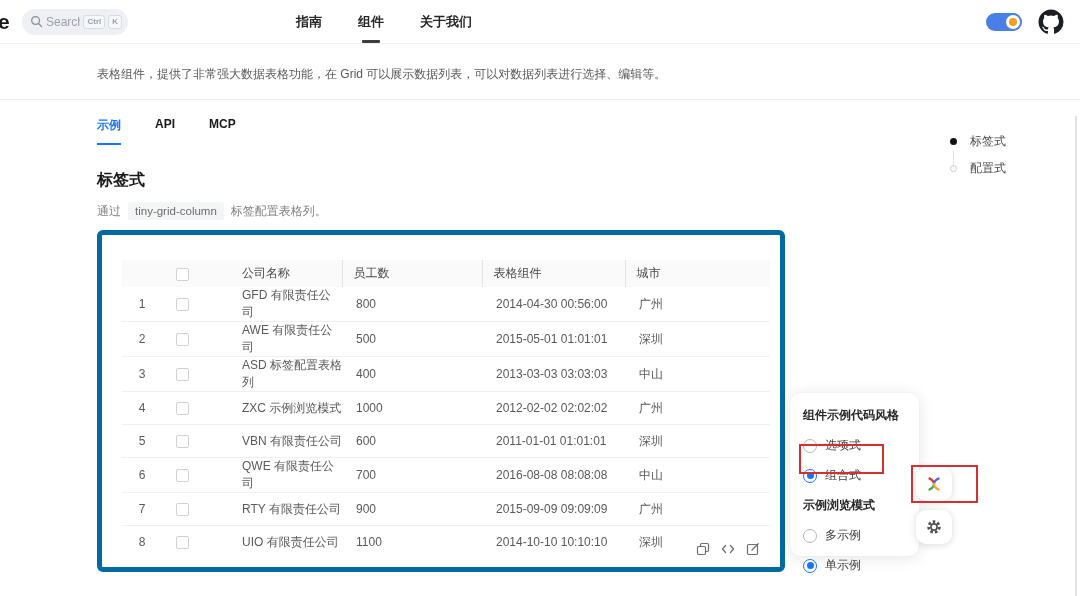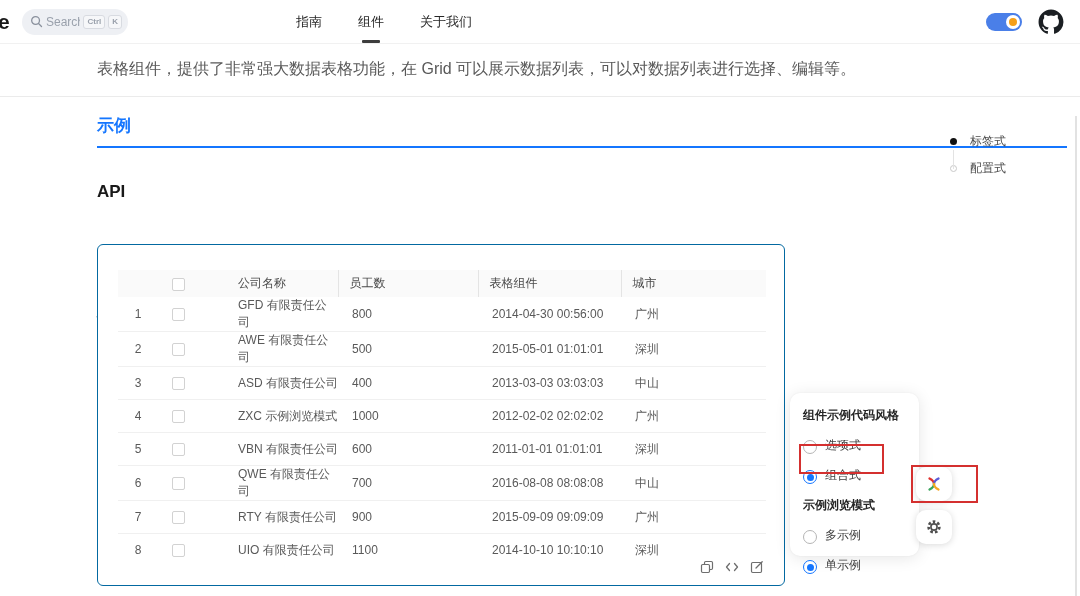--- a/index.html
+++ b/index.html
@@ -10,61 +10,61 @@
     font-family:"Liberation Sans","DejaVu Sans",sans-serif;
   }
   
   .navbar { height:44px; display:flex; align-items:center; border-bottom:1px solid #f1f1f1; position:relative; background:#fff; }
   .logo { font-weight:800; font-size:21px; line-height:44px; margin-left:-2px; width:16px; letter-spacing:-1px; }
   .search-pill { margin-left:8px; width:106px; height:26px; background:#eef0f4; border-radius:14px; display:flex; align-items:center; padding:0 6px 0 8px; gap:3px; }
   .search-pill svg { flex:none; }
   .search-input { border:none; background:transparent; width:42px; min-width:0; font-size:12px; color:#8a919d; outline:none; padding:0; font-family:inherit; }
   .search-input::placeholder { color:#9aa1ac; }
   .kbd { font-size:8px; line-height:1; color:#9aa1ac; border:1px solid #d8dbe1; background:#f6f7f9; border-radius:3px; padding:2px 3px; font-weight:700; }
-  .nav-links { display:flex; gap:36px; margin-left:168px; font-size:13px; font-weight:400; height:44px; }
+  .nav-links { display:flex; gap:36px; margin-left:168px; font-size:13px; font-weight:700; height:44px; }
   .nav-link { position:relative; line-height:44px; cursor:pointer; color:#262626; display:flex; align-items:center; gap:5px; }
   .nav-link.active::after { content:""; position:absolute; bottom:1px; left:50%; transform:translateX(-50%); width:18px; height:3px; background:#3d3d3d; border-radius:1px; }
   .nav-right { margin-left:auto; display:flex; align-items:center; gap:16px; margin-right:16px; }
   .toggle { width:36px; height:18px; border-radius:10px; background:#4a7fe8; position:relative; cursor:pointer; }
   .toggle-knob { position:absolute; right:2px; top:2px; width:14px; height:14px; border-radius:50%; background:#fff; display:flex; align-items:center; justify-content:center; }
   .toggle-knob::after { content:""; width:8px; height:8px; border-radius:50%; background:#f59f18; }
   
   .page-header { padding:13px 0 16px 97px; border-bottom:1px solid #ebebeb; }
   .page-title { font-size:20px; font-weight:700; }
-  .page-desc { margin-top:2px; font-size:16px; color:#595959; }
-  
-  .tabs { display:flex; gap:34px; margin:17px 13px 0 97px; font-size:17px; font-weight:700;flex-direction:column; }
+  .page-desc { margin-top:9px; font-size:12px; color:#595959; }
+  
+  .tabs { display:flex; gap:34px; margin:17px 13px 0 97px; font-size:12px; font-weight:700; }
   .tab { padding-bottom:9px; cursor:pointer; color:#191919; border-bottom:2px solid transparent; }
   .tab.active { color:#1476ff; border-bottom-color:#1476ff; }
   .section-title { margin:25px 0 0 97px; font-size:16px; font-weight:700; }
   .section-desc { margin:11px 0 0 97px; font-size:12px; color:#808080; display:flex; align-items:center; gap:7px; }
   .code-chip { background:#f4f5f7; color:#6d6d6d; border-radius:3px; padding:3px 7px; font-size:11.5px; }
   
-  .demo-card { position:absolute; left:97px; top:244px; width:688px; height:342px; background:#fff; border:1px solid #0369a1; border-radius:6px; }
+  .demo-card { position:absolute; left:97px; top:230px; width:688px; height:342px; background:#fff; border:5px solid #0369a1; border-radius:6px; }
   .demo-table { position:absolute; left:20px; top:25px; width:648px; border-collapse:collapse; font-size:12px; color:#595959; table-layout:fixed; }
   .demo-table th { background:#fafafa; height:27px; font-weight:400; color:#4a4a4a; text-align:left; padding:0 0 0 14px; }
   .demo-table th.sep { border-left:1px solid #e4e4e4;padding-left:11px; }
   .demo-table td { height:33px; padding:0 0 0 14px; }
   .demo-table tbody tr:not(:last-child) td { border-bottom:1px solid #f0f0f0; }
   .demo-table .seq { text-align:center; padding:0; }
   .checkbox { display:inline-block; width:13px; height:13px; border:1px solid #d2d2d2; border-radius:2px; background:#fff; vertical-align:middle; cursor:pointer; }
   .card-actions { position:absolute; right:20px; bottom:11px; display:flex; gap:11px; }
   .card-actions .act { cursor:pointer; display:flex; align-items:center; }
   
   .anchors { position:absolute; left:950px; top:135px; font-size:12px; color:#4d4d4d; }
   .anchor-row { display:flex; align-items:center; gap:13px; height:13px; margin-bottom:14px; cursor:pointer; }
   .dot { width:7px; height:7px; border-radius:50%; flex:none; }
   .dot.filled { background:#111; }
   .dot.hollow { background:#fff; border:1px solid #c9c9c9; }
   .anchor-line { position:absolute; left:3px; top:15px; width:1px; height:19px; background:#e3e3e3; }
   .scroll-line { position:absolute; left:1075px; top:116px; width:2px; height:480px; background:#e2e2e2; }
   
   .settings-panel { position:absolute; left:790px; top:393px; width:129px; height:163px; background:#fff; border-radius:10px; box-shadow:0 2px 16px rgba(0,0,0,.10), 0 0 2px rgba(0,0,0,.06); padding:14px 0 0 13px; z-index:4; }
   .sp-title { font-size:12px; font-weight:700; color:#262626; margin-bottom:13px; }
-  .sp-option { display:flex; align-items:flex-end; gap:8px; font-size:12px; color:#404040; margin-bottom:13px; cursor:pointer; }
+  .sp-option { display:flex; align-items:center; gap:8px; font-size:12px; color:#404040; margin-bottom:13px; cursor:pointer; }
   .radio { width:14px; height:14px; border-radius:50%; flex:none; background:#fff; border:1px solid #b5b5b5; }
   .radio.on { border:1px solid #1476ff; display:flex; align-items:center; justify-content:center; }
   .radio.on::after { content:""; width:7px; height:7px; border-radius:50%; background:#1476ff; }
   .sp-group2 { margin-top:4px; }
   
   .fab { position:absolute; left:916px; width:36px; height:34px; background:#fff; border-radius:10px; box-shadow:0 1px 7px rgba(0,0,0,.15); display:flex; align-items:center; justify-content:center; cursor:pointer; z-index:6; }
   .fab-logo { top:467px; }
   .fab-gear { top:510px; }
   .redbox { position:absolute; border:2px solid #d4302f; z-index:7; pointer-events:none; }
   .redbox-radio { left:799px; top:444px; width:85px; height:30px; }
@@ -162,21 +162,21 @@
         <td class="seq">2</td>
         <td><span class="checkbox"></span></td>
         <td>AWE 有限责任公司</td>
         <td>500</td>
         <td>2015-05-01 01:01:01</td>
         <td>深圳</td>
       </tr>
       <tr>
         <td class="seq">3</td>
         <td><span class="checkbox"></span></td>
-        <td>ASD 有限责任公司</td>
+        <td>ASD 标签配置表格列</td>
         <td>400</td>
         <td>2013-03-03 03:03:03</td>
         <td>中山</td>
       </tr>
       <tr>
         <td class="seq">4</td>
         <td><span class="checkbox"></span></td>
         <td>ZXC 示例浏览模式</td>
         <td>1000</td>
         <td>2012-02-02 02:02:02</td>

